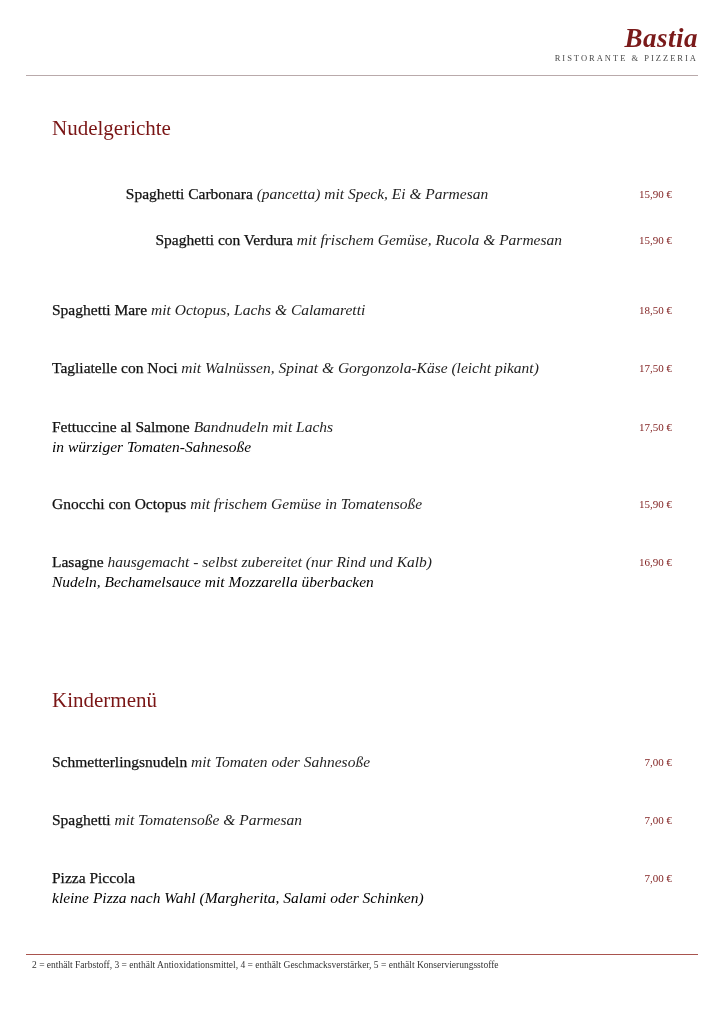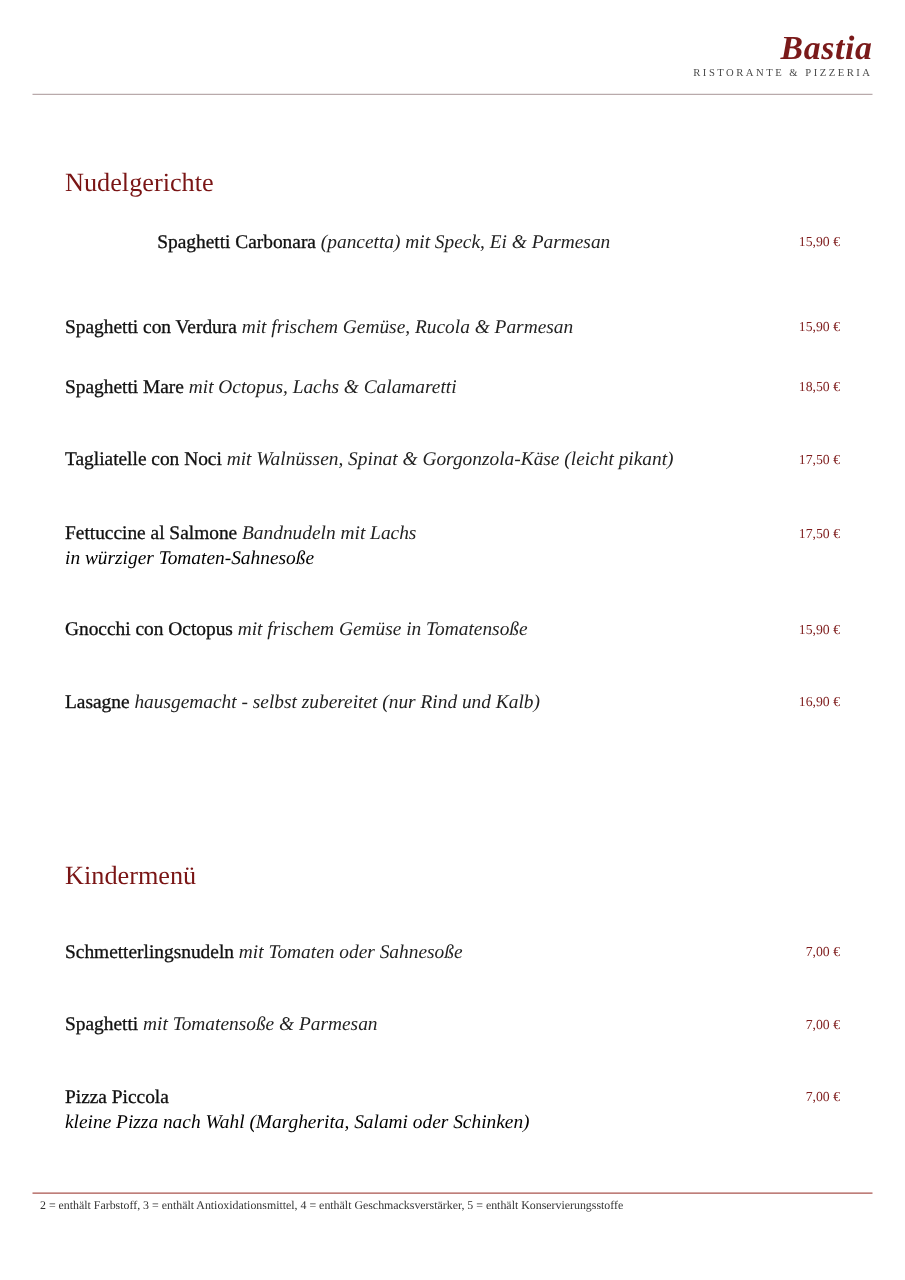--- a/index.html
+++ b/index.html
@@ -108,31 +108,31 @@
   </style>
 </head>
 <body>
 
 <div class="logo">
   <div class="logo-name">Bastia</div>
   <div class="logo-sub">RISTORANTE &amp; PIZZERIA</div>
 </div>
 <div class="header-rule"></div>
 
-<h2 class="section-title" style="top:134px; margin:0;">Nudelgerichte</h2>
+<h2 class="section-title" style="top:116px; margin:0;">Nudelgerichte</h2>
 
 <div class="item" style="top:184px;text-align:center;">
   <span class="item-text">
     <span class="item-name">Spaghetti Carbonara</span>
     <span class="item-desc">(pancetta) mit Speck, Ei &amp; Parmesan</span>
   </span>
   <span class="item-price">15,90 €</span>
 </div>
 
-<div class="item" style="top:252px;">
+<div class="item" style="top:230px;text-align:right;">
   <span class="item-text">
     <span class="item-name">Spaghetti con Verdura</span>
     <span class="item-desc">mit frischem Gemüse, Rucola &amp; Parmesan</span>
   </span>
   <span class="item-price">15,90 €</span>
 </div>
 
 <div class="item" style="top:300px;">
   <span class="item-text">
     <span class="item-name">Spaghetti Mare</span>
@@ -163,20 +163,21 @@
     <span class="item-name">Gnocchi con Octopus</span>
     <span class="item-desc">mit frischem Gemüse in Tomatensoße</span>
   </span>
   <span class="item-price">15,90 €</span>
 </div>
 
 <div class="item" style="top:552px;">
   <span class="item-text">
     <span class="item-name">Lasagne</span>
     <span class="item-desc">hausgemacht - selbst zubereitet (nur Rind und Kalb)</span>
+    <span class="item-desc2">Nudeln, Bechamelsauce mit Mozzarella  überbacken</span>
   </span>
   <span class="item-price">16,90 €</span>
 </div>
 
 <h2 class="section-title" style="top:688px; margin:0;">Kindermenü</h2>
 
 <div class="item" style="top:752px;">
   <span class="item-text">
     <span class="item-name">Schmetterlingsnudeln</span>
     <span class="item-desc">mit Tomaten oder Sahnesoße</span>

